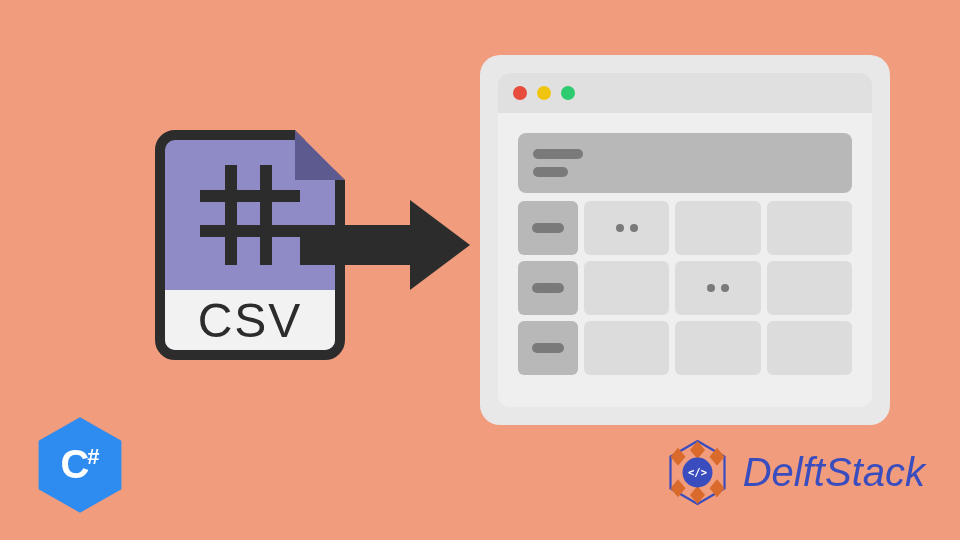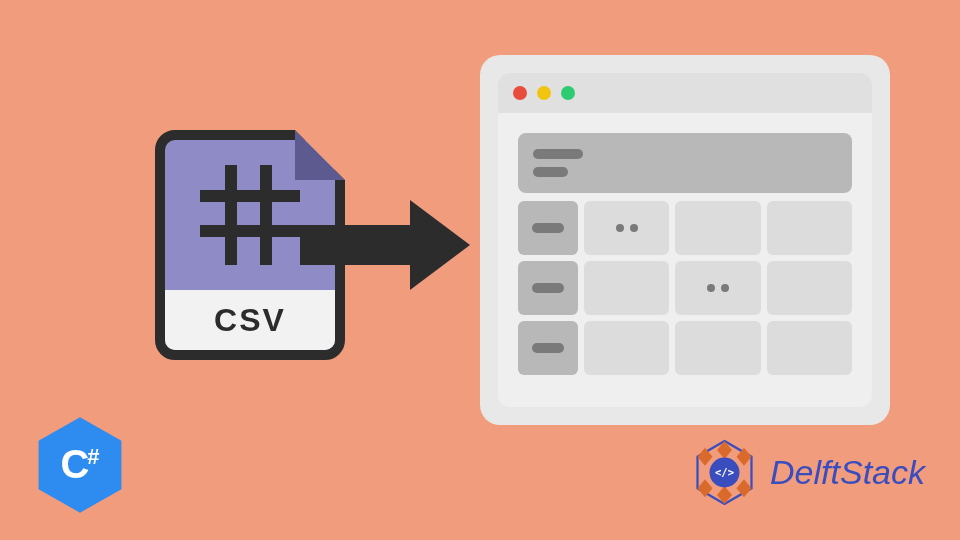--- a/index.html
+++ b/index.html
@@ -76,22 +76,22 @@
       bottom: 0px;
       right: 0px;
       height: 60px;
       background: #F2F2F2;
       border-radius: 0 0 10px 10px;
       display: flex;
       align-items: center;
       justify-content: center;
     }
     .csv-label-box span {
-      font-size: 32px;
-      font-weight: bold;
+      font-size: 48px;
+      font-weight: normal;
       color: #2C2C2C;
       letter-spacing: 2px;
     }
     
     
     .arrow {
       position: absolute;
       left: 300px;
       top: 200px;
       width: 180px;
@@ -250,21 +250,21 @@
       align-items: center;
       gap: 8px;
     }
     .delft-emblem {
       width: 75px;
       height: 75px;
       position: relative;
     }
     .delft-emblem svg { width: 100%; height: 100%; }
     .delft-text {
-      font-size: 34px;
+      font-size: 40px;
       color: #3A4DBF;
       font-style: italic;
       font-weight: 500;
     }
   </style>
 </head>
 <body>
 
 <div class="csv-file">
   <div class="csv-file-body">

